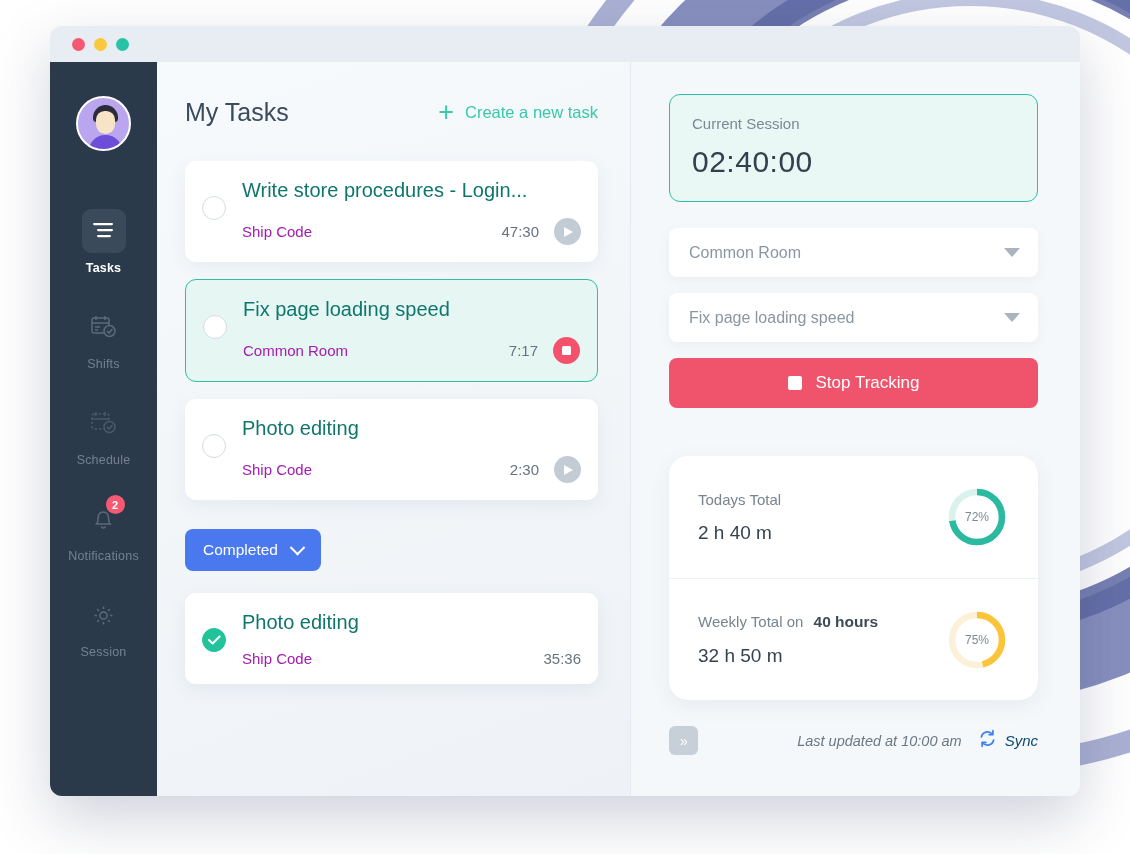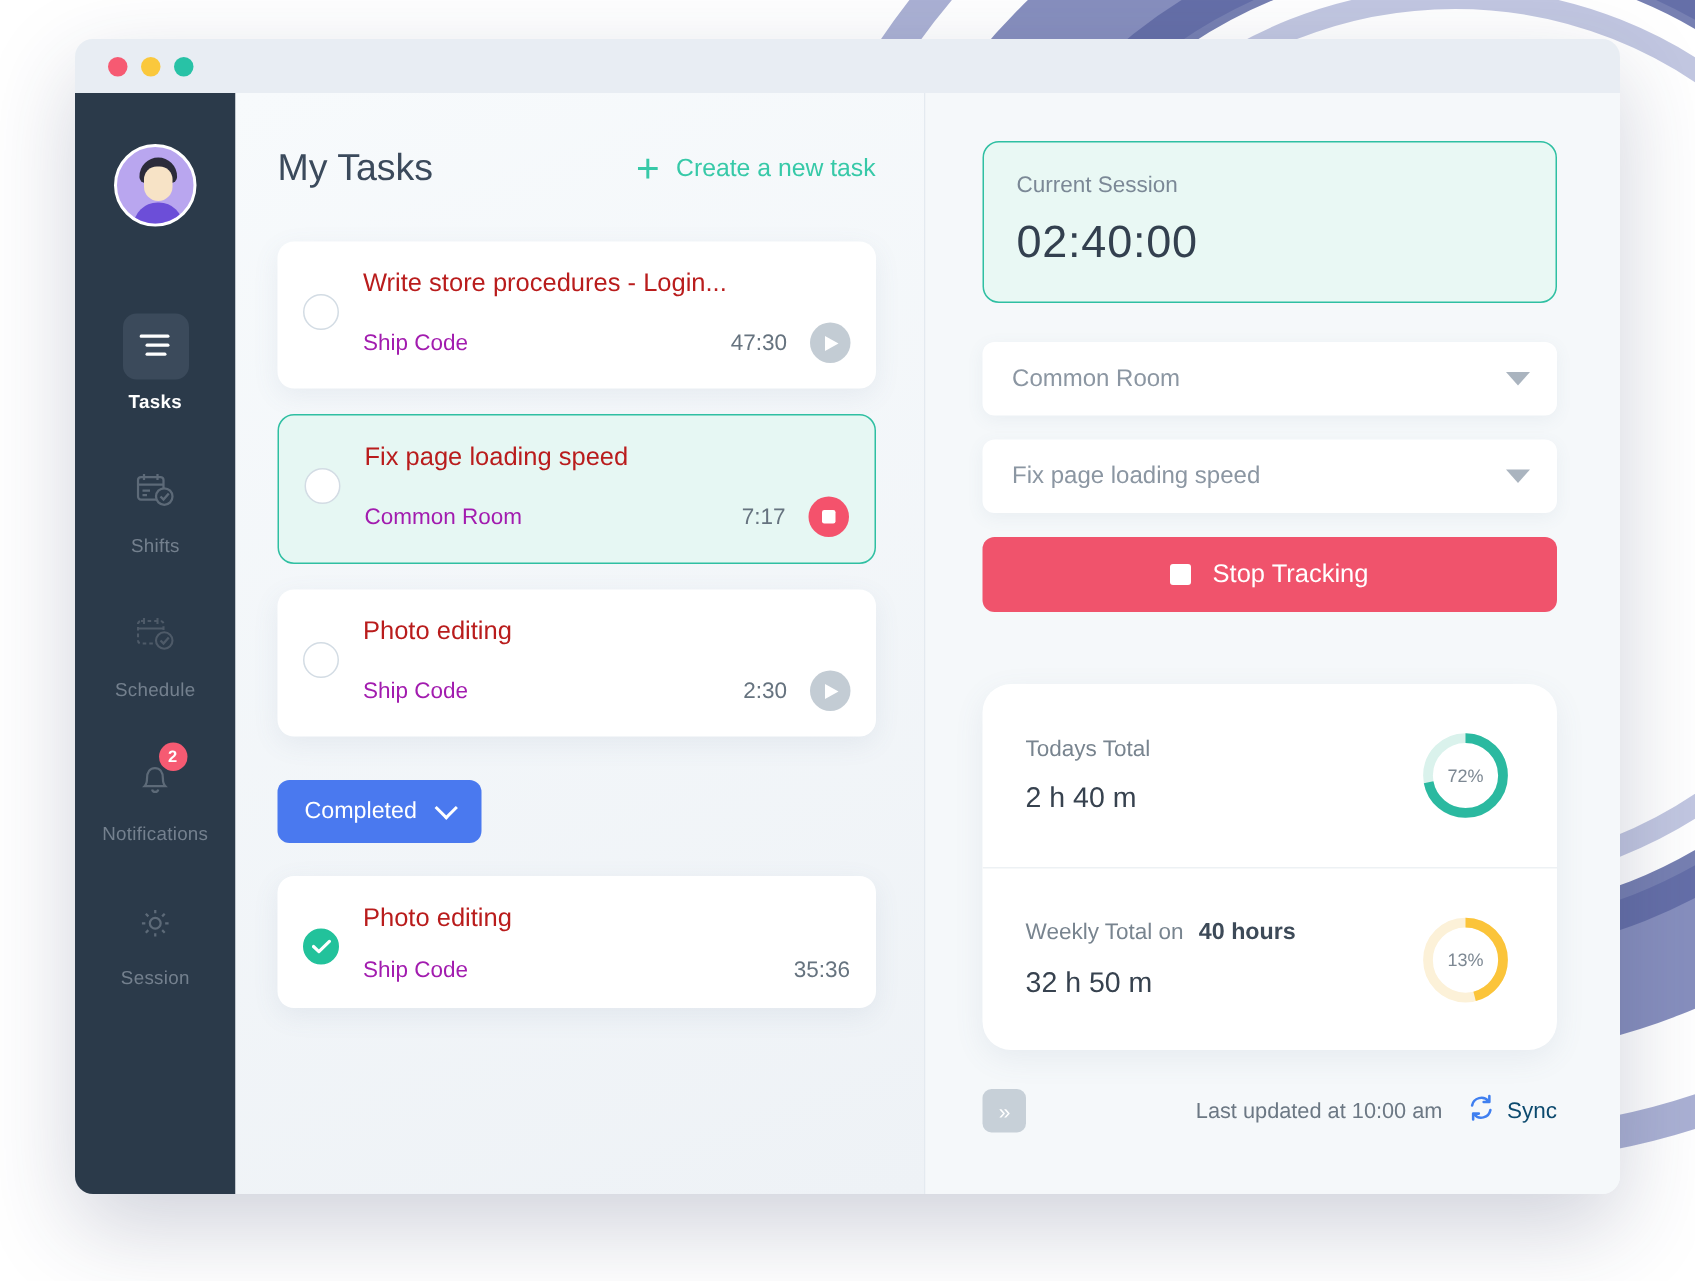--- a/index.html
+++ b/index.html
@@ -158,21 +158,21 @@
     border: 1.4px solid #d3dce4;
     background:#fff; flex:none; margin-top: 17px;
   }
   .checkbox.done {
     background:#22c29b; border-color:#22c29b;
     display:flex; align-items:center; justify-content:center;
     color:#fff; font-size: 14px; font-weight:700;
   }
   .task-body { flex: 1 1 auto; min-width:0; }
   .task-title {
-    font-size: 17px; color:#b91c1c; margin-bottom: 16px;
+    font-size: 20px; color:#0f766e; margin-bottom: 16px;
     white-space: nowrap; overflow:hidden; text-overflow: ellipsis;
   }
   .task-meta { display:flex; align-items:center; justify-content:space-between; }
   .task-project { font-size: 15px; color:#a21caf; }
   .task-right { display:flex; align-items:center; gap: 15px; }
   .task-time { font-size: 15px; color:#66737f; }
   .play-btn {
     width: 27px; height: 27px; border-radius:50%;
     background:#c3ccd4; display:flex; align-items:center; justify-content:center;
     cursor:pointer; flex:none;
@@ -270,21 +270,21 @@
   .footer {
     display:flex; align-items:center;
     margin-top: 26px;
   }
   .collapse-btn {
     width: 29px; height: 29px; border-radius:6px;
     background:#c7d0d8; color:#fff; font-size: 14px;
     display:flex; align-items:center; justify-content:center;
     cursor:pointer; letter-spacing:-1px;
   }
-  .footer-right { margin-left:auto; display:flex; align-items:center; gap: 16px; }
+  .footer-right { margin-left:auto; display:flex; align-items:center; gap: 16px; font-style: italic; }
   .last-updated { font-size: 14.5px; color:#6c7884; }
   .sync { display:flex; align-items:center; gap: 8px; cursor:pointer; }
   .sync-label { font-size: 15px; color:#0c4a6e; }
 </style>
 </head>
 <body>
 
 <div class="bg-deco">
   <div class="arc arc3"></div>
   <div class="arc arc1"></div>
@@ -509,21 +509,21 @@
               <span>Weekly Total on</span>
               <span class="strong">40 hours</span>
             </div>
             <div class="total-val">32 h 50 m</div>
           </div>
           <div class="donut">
             <svg width="62" height="62" viewBox="0 0 62 62">
               <circle cx="31" cy="31" r="25" fill="none" stroke="#fcf1d8" stroke-width="6.5"></circle>
               <circle id="donut1" cx="31" cy="31" r="25" fill="none" stroke="#fbc43a" stroke-width="6.5" stroke-dasharray="72.26 157.08" stroke-linecap="butt"></circle>
             </svg>
-            <div class="donut-pct">13%</div>
+            <div class="donut-pct">75%</div>
           </div>
         </div>
 
       </div>
 
       <div class="footer">
         <div class="collapse-btn">»</div>
         <div class="footer-right">
           <span class="last-updated">Last updated at 10:00 am</span>
           <span class="sync">

